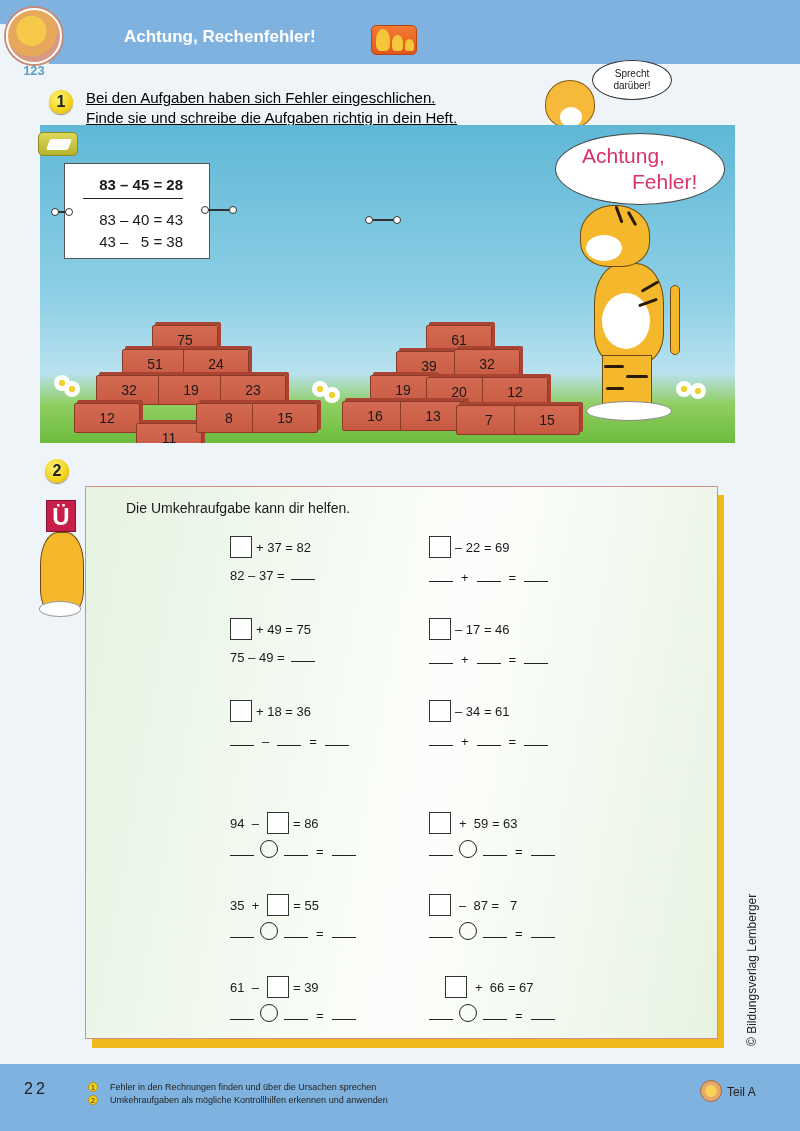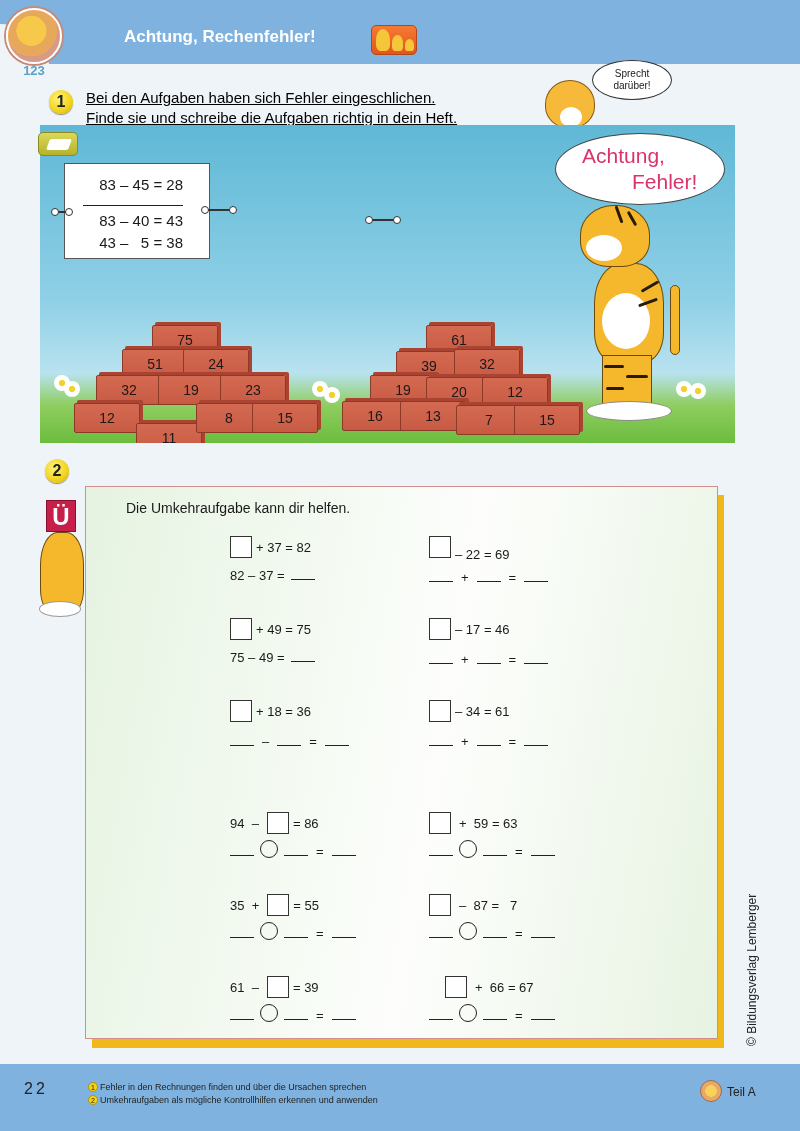--- a/index.html
+++ b/index.html
@@ -14,21 +14,21 @@
   .num-badge{position:absolute;width:24px;height:24px;border-radius:50%;background:radial-gradient(circle at 40% 35%,#fff47a,#f2d21a 60%,#c9a80b);box-shadow:0 1px 1px #888;font-size:16px;font-weight:bold;text-align:center;line-height:24px;color:#222;}
   .task-text{position:absolute;left:86px;font-size:15px;line-height:20px;color:#000000;text-decoration:underline;}
   .bubble-small{position:absolute;left:592px;top:60px;width:80px;height:40px;border:1px solid #333;border-radius:50%;background:#fff;font-size:10px;text-align:center;line-height:12px;padding-top:7px;}
   .tiger-head{position:absolute;left:545px;top:80px;width:50px;height:48px;border-radius:50% 50% 45% 45%;background:#f6b93a;border:1px solid #8a5a10;}
   .tiger-head::after{content:"";position:absolute;left:14px;top:26px;width:22px;height:20px;border-radius:50%;background:#fff;}
   .scene{position:absolute;left:40px;top:125px;width:695px;height:318px;background:linear-gradient(180deg,#5fb8d6 0%,#8fd0e6 55%,#b9e2ef 78%,#8fce60 88%,#6cbc3e 100%);overflow:hidden;}
   .book-icon{position:absolute;left:38px;top:132px;width:40px;height:24px;border-radius:5px;background:linear-gradient(#dcd85a,#b5b22a);border:1px solid #8c8a20;}
   .book-icon::after{content:"";position:absolute;left:9px;top:6px;width:22px;height:11px;background:#fff;transform:skewX(-20deg);border-radius:2px;}
   .calc-box{position:absolute;background:#fff;border:1px solid #555;font-size:15px;line-height:22px;}
   .calc-box .row{white-space:pre;text-align:right;}
-  .calc-box .row.first{border-bottom:1.5px solid #222;padding-bottom:9px;margin-bottom:4px;}
+  .calc-box .row.first{border-bottom:1.5px solid #222;padding-bottom:2px;margin-bottom:10px;font-weight:bold;}
   .connector{position:absolute;height:2px;background:#333;}
   .connector::before,.connector::after{content:"";position:absolute;top:-3px;width:6px;height:6px;border-radius:50%;border:1.5px solid #333;background:#fff;}
   .connector::before{left:-3px;} .connector::after{right:-3px;}
   .brick{position:absolute;width:66px;height:30px;background:linear-gradient(#d46a52,#c85a42);border:1px solid #8c3a28;border-radius:2px;font-size:14px;text-align:center;line-height:28px;color:#1a1a1a;box-shadow:3px -3px 0 #a94432;}
   .bubble-big{position:absolute;left:555px;top:133px;width:170px;height:72px;background:#fff;border:1.5px solid #444;border-radius:50%;}
   .bubble-big .t1{position:absolute;left:26px;top:10px;font-size:21px;color:#d8336a;}
   .bubble-big .t2{position:absolute;left:76px;top:36px;font-size:21px;color:#d8336a;}
   .tiger{position:absolute;left:580px;top:205px;width:110px;height:220px;}
   .tiger .head{position:absolute;left:0;top:0;width:70px;height:62px;border-radius:48% 48% 40% 40%;background:#f5b82c;border:1px solid #6a4a10;}
   .tiger .muzzle{position:absolute;left:6px;top:30px;width:36px;height:26px;border-radius:50%;background:#fff;}
@@ -45,21 +45,21 @@
   .card-shadow{position:absolute;left:92px;top:495px;width:632px;height:553px;background:#f1b81c;}
   .card{position:absolute;left:85px;top:486px;width:633px;height:553px;background:linear-gradient(100deg,#e6f3e1 0%,#f4faf2 35%,#fdfefc 55%,#e7f3e2 100%);border:1px solid #d28d8d;}
   .card-intro{position:absolute;left:126px;top:500px;font-size:14px;}
   .eq{position:absolute;font-size:13px;line-height:24px;white-space:pre;display:flex;align-items:flex-start;}
   .box{display:inline-block;width:22px;height:22px;border:1.3px solid #333;background:#fff;vertical-align:middle;}
   .circle{display:inline-block;width:18px;height:18px;border:1.5px solid #222;border-radius:50%;vertical-align:middle;}
   .blank{display:inline-block;width:24px;border-bottom:1.5px solid #222;height:16px;vertical-align:baseline;}
   .copyright{position:absolute;left:745px;top:1046px;transform-origin:left top;transform:rotate(-90deg);font-size:12px;color:#222;white-space:nowrap;}
   .footer{position:absolute;left:0;top:1064px;width:800px;height:67px;background:#7fb2de;}
   .page-num{position:absolute;left:24px;top:1080px;font-size:16px;color:#222;letter-spacing:3px;}
-  .goal{position:absolute;left:88px;font-size:9px;color:#222;display:flex;align-items:center;gap:2px;}
+  .goal{position:absolute;left:88px;font-size:9px;color:#222;display:flex;align-items:center;gap:12px;}
   .goal .n{width:10px;height:10px;border-radius:50%;background:#f2d21a;border:1px solid #b0960a;font-size:7px;text-align:center;line-height:9px;}
   .teil-icon{position:absolute;left:700px;top:1080px;width:22px;height:22px;border-radius:50%;background:radial-gradient(#f7d35a 0 40%,#e8a868 41%);border:1px solid #a06a50;}
   .teil{position:absolute;left:727px;top:1085px;font-size:12px;color:#222;}
 </style>
 </head>
 <body>
 
 <div class="header"></div>
 <div class="header-cut"></div>
 <div class="logo">
@@ -170,21 +170,21 @@
 </div>
 
 <div class="eq" style="left:230px;top:700px;">
   <span class="box"></span><span style="margin-left:4px;">+ 18 = 36</span>
 </div>
 <div class="eq" style="left:230px;top:730px;">
   <span class="blank"></span><span style="margin:0 8px;">–</span><span class="blank"></span><span style="margin:0 8px;">=</span><span class="blank"></span>
 </div>
 
 <div class="eq" style="left:429px;top:536px;">
-  <span class="box"></span><span style="margin-left:4px;margin-top:7px;">– 22 = 69</span>
+  <span class="box"></span><span style="margin-left:4px;">– 22 = 69</span>
 </div>
 <div class="eq" style="left:429px;top:566px;">
   <span class="blank"></span><span style="margin:0 8px;">+</span><span class="blank"></span><span style="margin:0 8px;">=</span><span class="blank"></span>
 </div>
 
 <div class="eq" style="left:429px;top:618px;">
   <span class="box"></span><span style="margin-left:4px;">– 17 = 46</span>
 </div>
 <div class="eq" style="left:429px;top:648px;">
   <span class="blank"></span><span style="margin:0 8px;">+</span><span class="blank"></span><span style="margin:0 8px;">=</span><span class="blank"></span>

